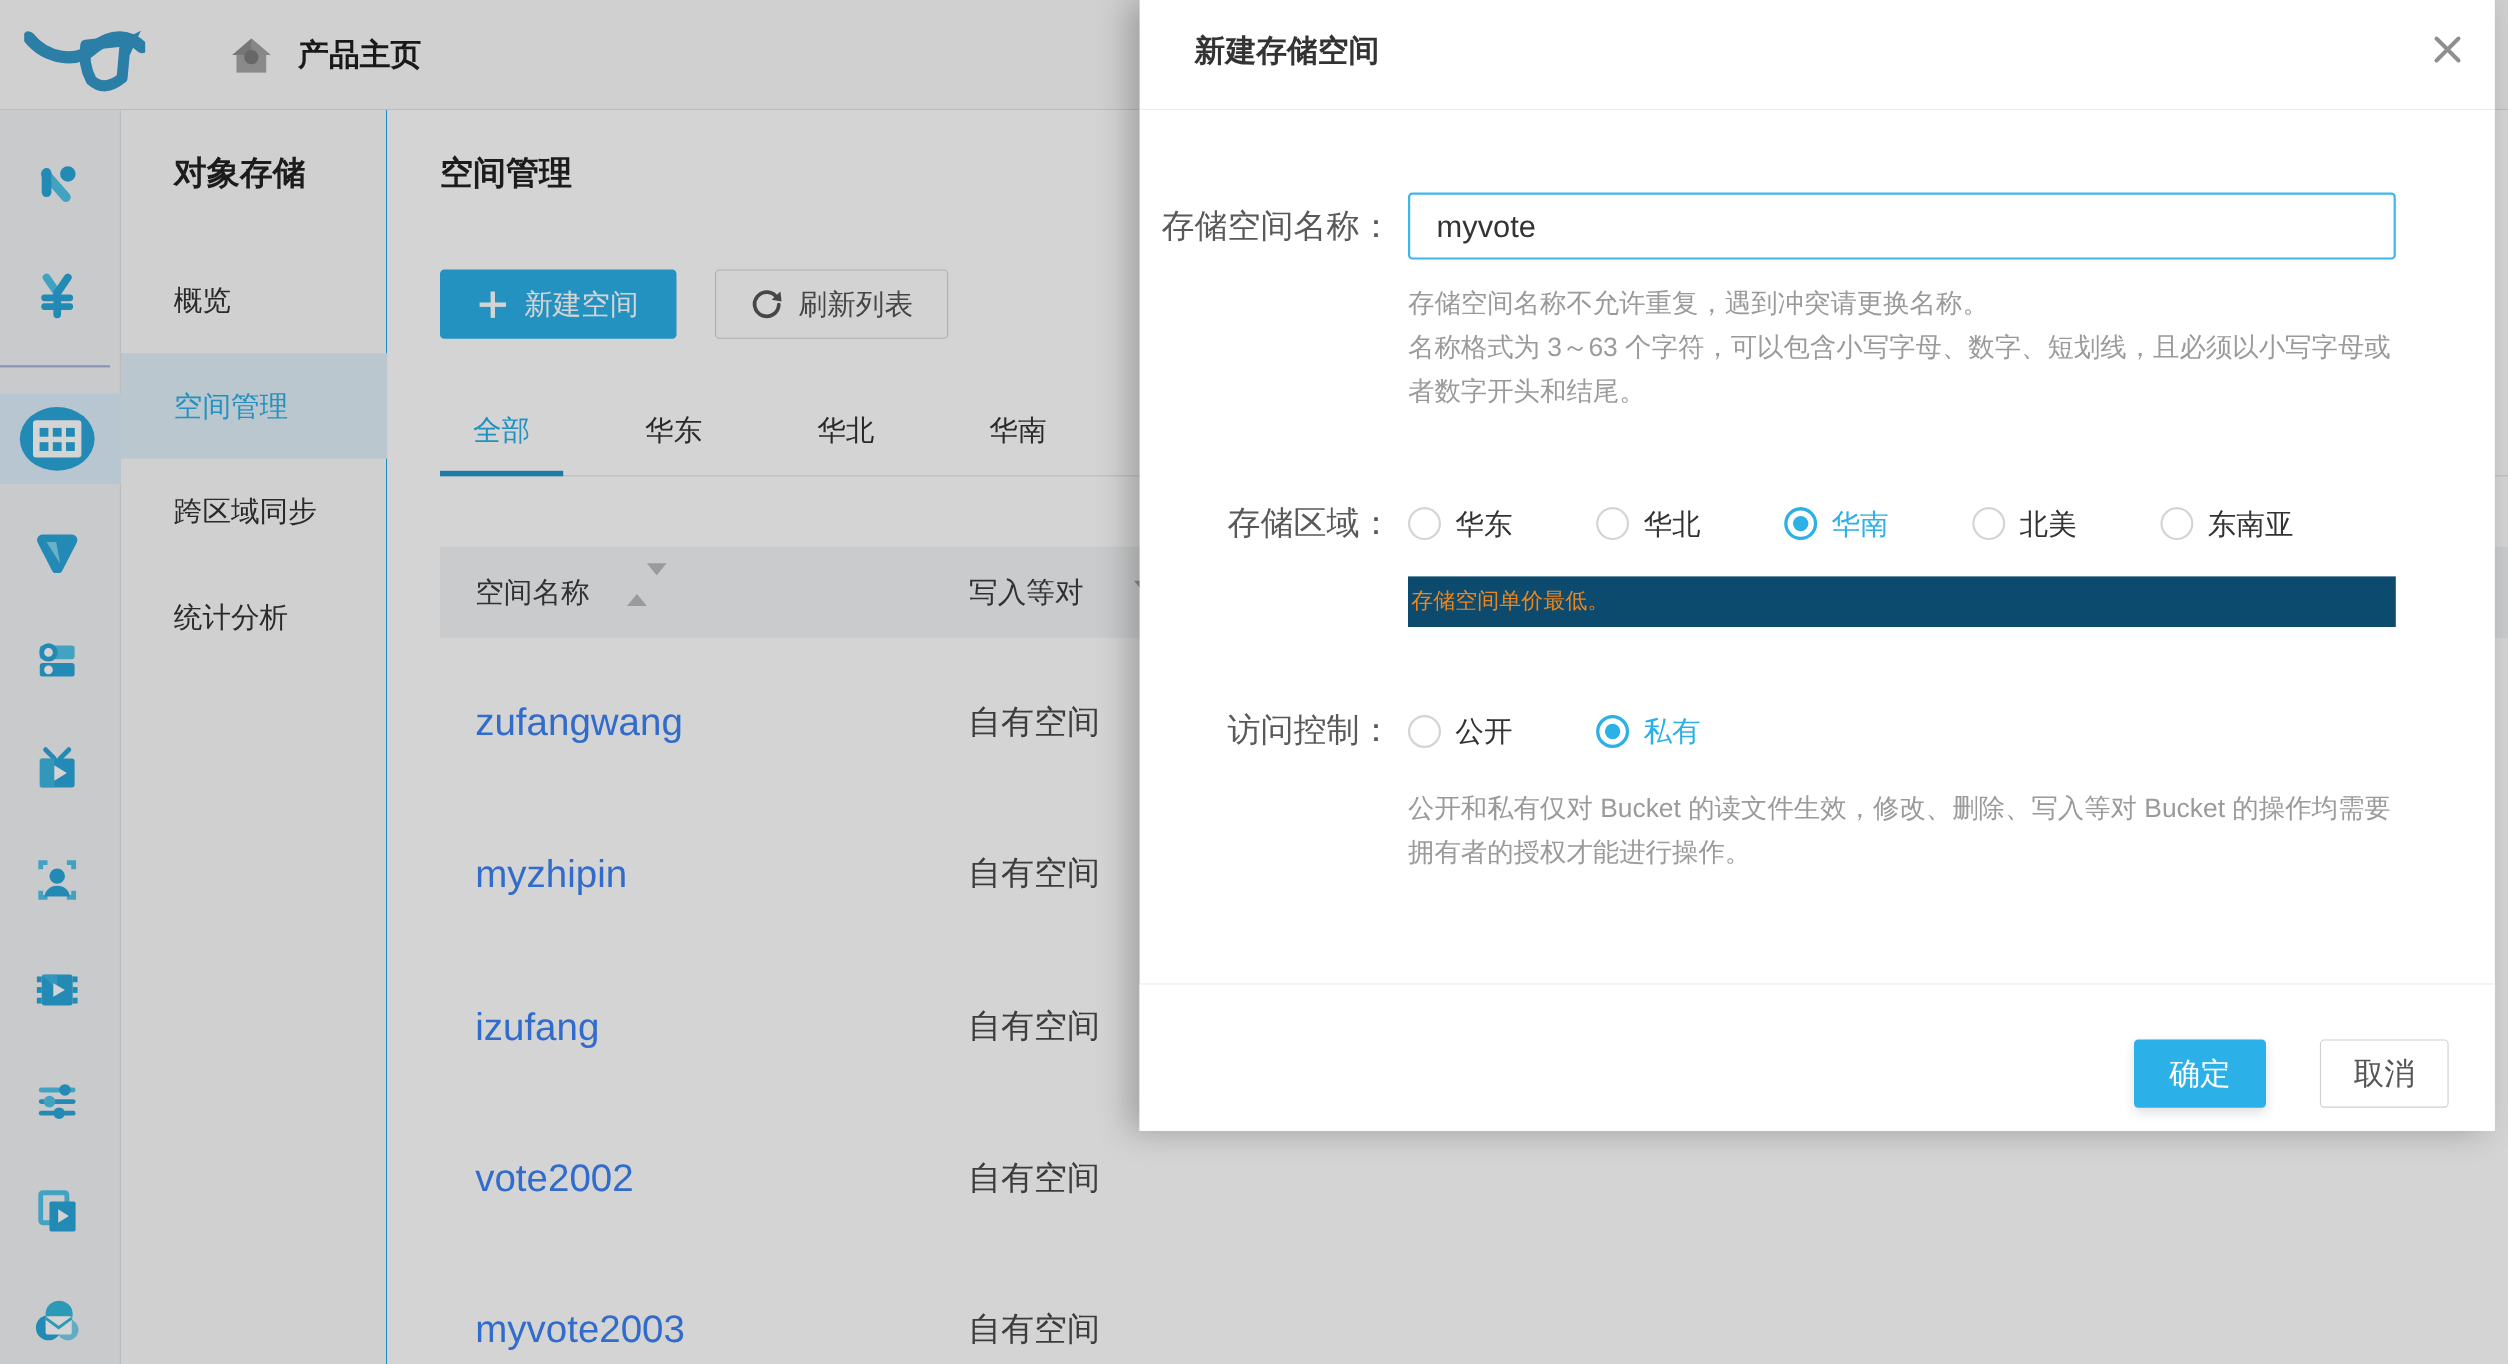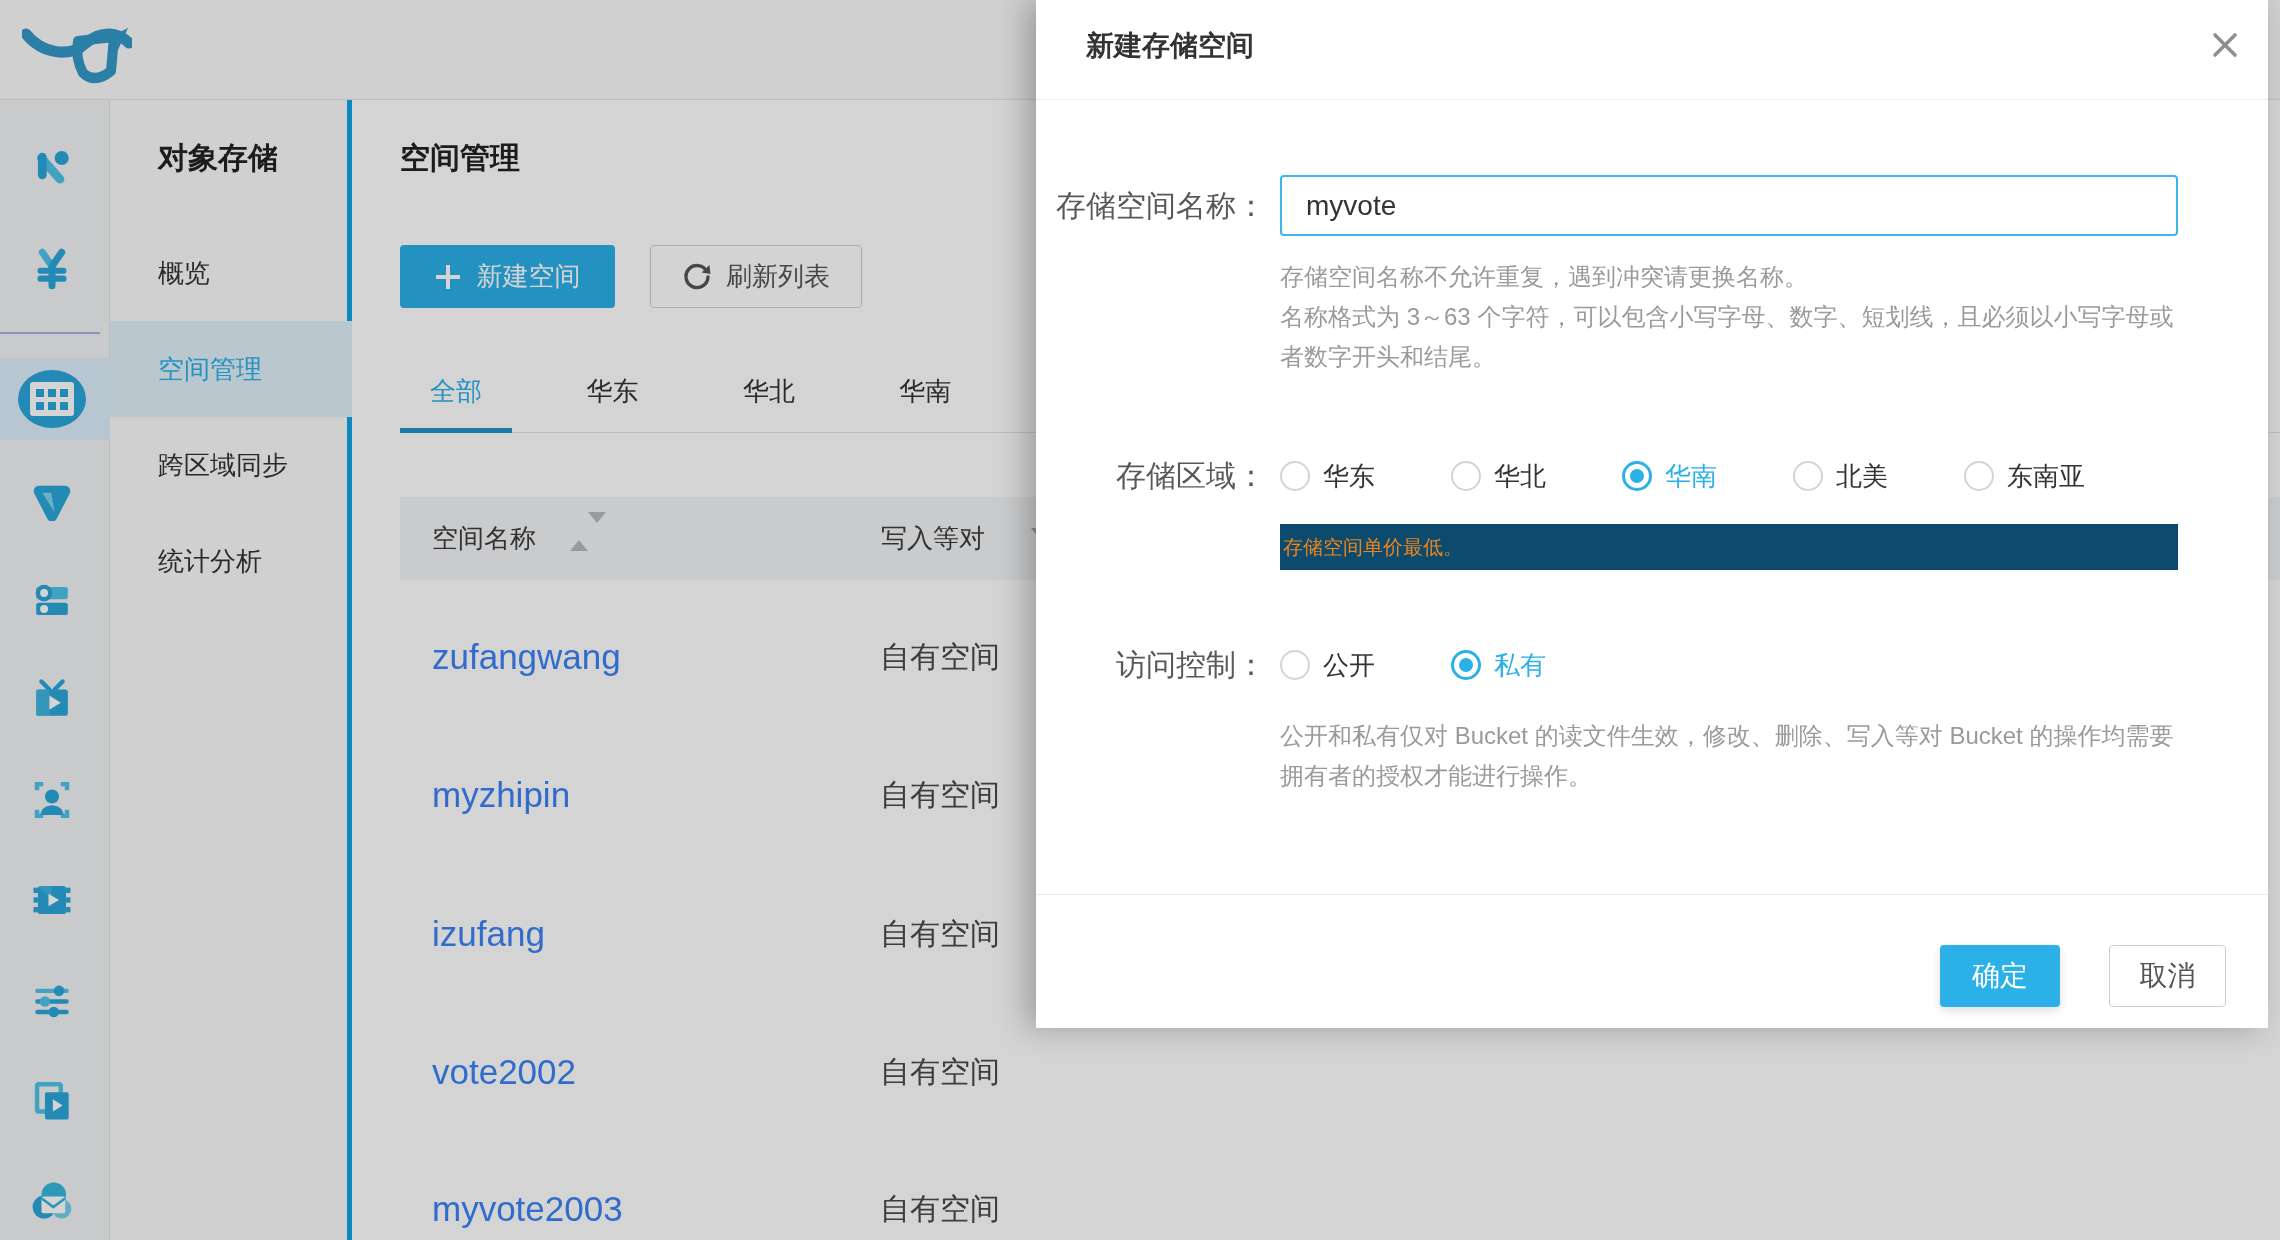--- a/index.html
+++ b/index.html
@@ -18,21 +18,21 @@
 
   .rail { position:absolute; left:0; top:100px; width:110px; height:1140px;
     background:#f2f3f5; border-right:1px solid #e2e2e2; }
   .rail-item { position:absolute; left:30px; width:44px; height:44px; cursor:pointer; }
   .rail-divider { position:absolute; left:0; top:232px; width:100px; height:2px; background:#a9b0e2; }
   .rail-active-band { position:absolute; left:0; top:258px; width:110px; height:82px; background:#ddeefa; }
   .rail-active-circle { position:absolute; left:18px; top:270px; width:68px; height:58px;
     background:#2aa7da; border-radius:50%; cursor:pointer; display:flex; align-items:center; justify-content:center; }
 
   .sidebar { position:absolute; left:110px; top:100px; width:242px; height:1140px;
-    background:#fafbfc; border-right:5px solid #0ea5e9; }
+    background:#fafbfc; border-right:1px solid #0ea5e9; }
   .sidebar-title { position:absolute; left:48px; top:36px; font-size:30px; font-weight:bold;
     color:#222; line-height:44px; }
   .side-items { position:absolute; left:0; top:125px; width:242px; }
   .side-item { height:96px; line-height:96px; padding-left:48px; font-size:26px; color:#333; cursor:pointer; }
   .side-item.active { background:#e0f0f9; color:#2bb0e8; }
 
   .main { position:absolute; left:352px; top:100px; right:0; bottom:0; background:#fff; }
   .main-title { position:absolute; left:48px; top:36px; font-size:30px; font-weight:bold;
     color:#222; line-height:44px; }
   .btn { display:flex; align-items:center; justify-content:center; border-radius:4px;
@@ -105,20 +105,29 @@
 <body>
 
 <div class="stage">
 
   <header class="topbar">
     <svg class="logo" viewBox="0 0 110 84">
       <path d="M4 26 C20 46 48 50 64 35 C80 22 96 24 107 35" fill="none" stroke="#3498c8" stroke-width="11" stroke-linecap="round"></path>
       <path d="M56 33 L92 29 L89 63 Q73 76 61 65 Q53 50 56 33 Z" fill="none" stroke="#3498c8" stroke-width="10" stroke-linejoin="round"></path>
       <path d="M86 30 L106 20 L96 42 Z" fill="#3498c8"></path>
     </svg>
+    <div class="home-group">
+      <svg class="home-ico" viewBox="0 0 37 34">
+        <path d="M18.5 2 L36 17 H1 Z" fill="#8f8f8f"></path>
+        <path d="M18.5 2 L36 17 H18.5 Z" fill="#a3a3a3"></path>
+        <rect x="5" y="17" width="27" height="16" fill="#a6a6a6"></rect>
+        <circle cx="18.5" cy="19" r="6.5" fill="#7c7c7c"></circle>
+      </svg>
+      <span class="home-label">产品主页</span>
+    </div>
   </header>
 
   <nav class="rail">
 
     <svg class="rail-item" style="top:44px" viewBox="0 0 50 50">
       <path d="M13 16 L34 40" stroke="#4fc3ea" stroke-width="10" stroke-linecap="round"></path>
       <rect x="9" y="10" width="10" height="30" rx="5" fill="#2aa7da"></rect>
       <circle cx="36" cy="16" r="8" fill="#2aa7da"></circle>
     </svg>
 

